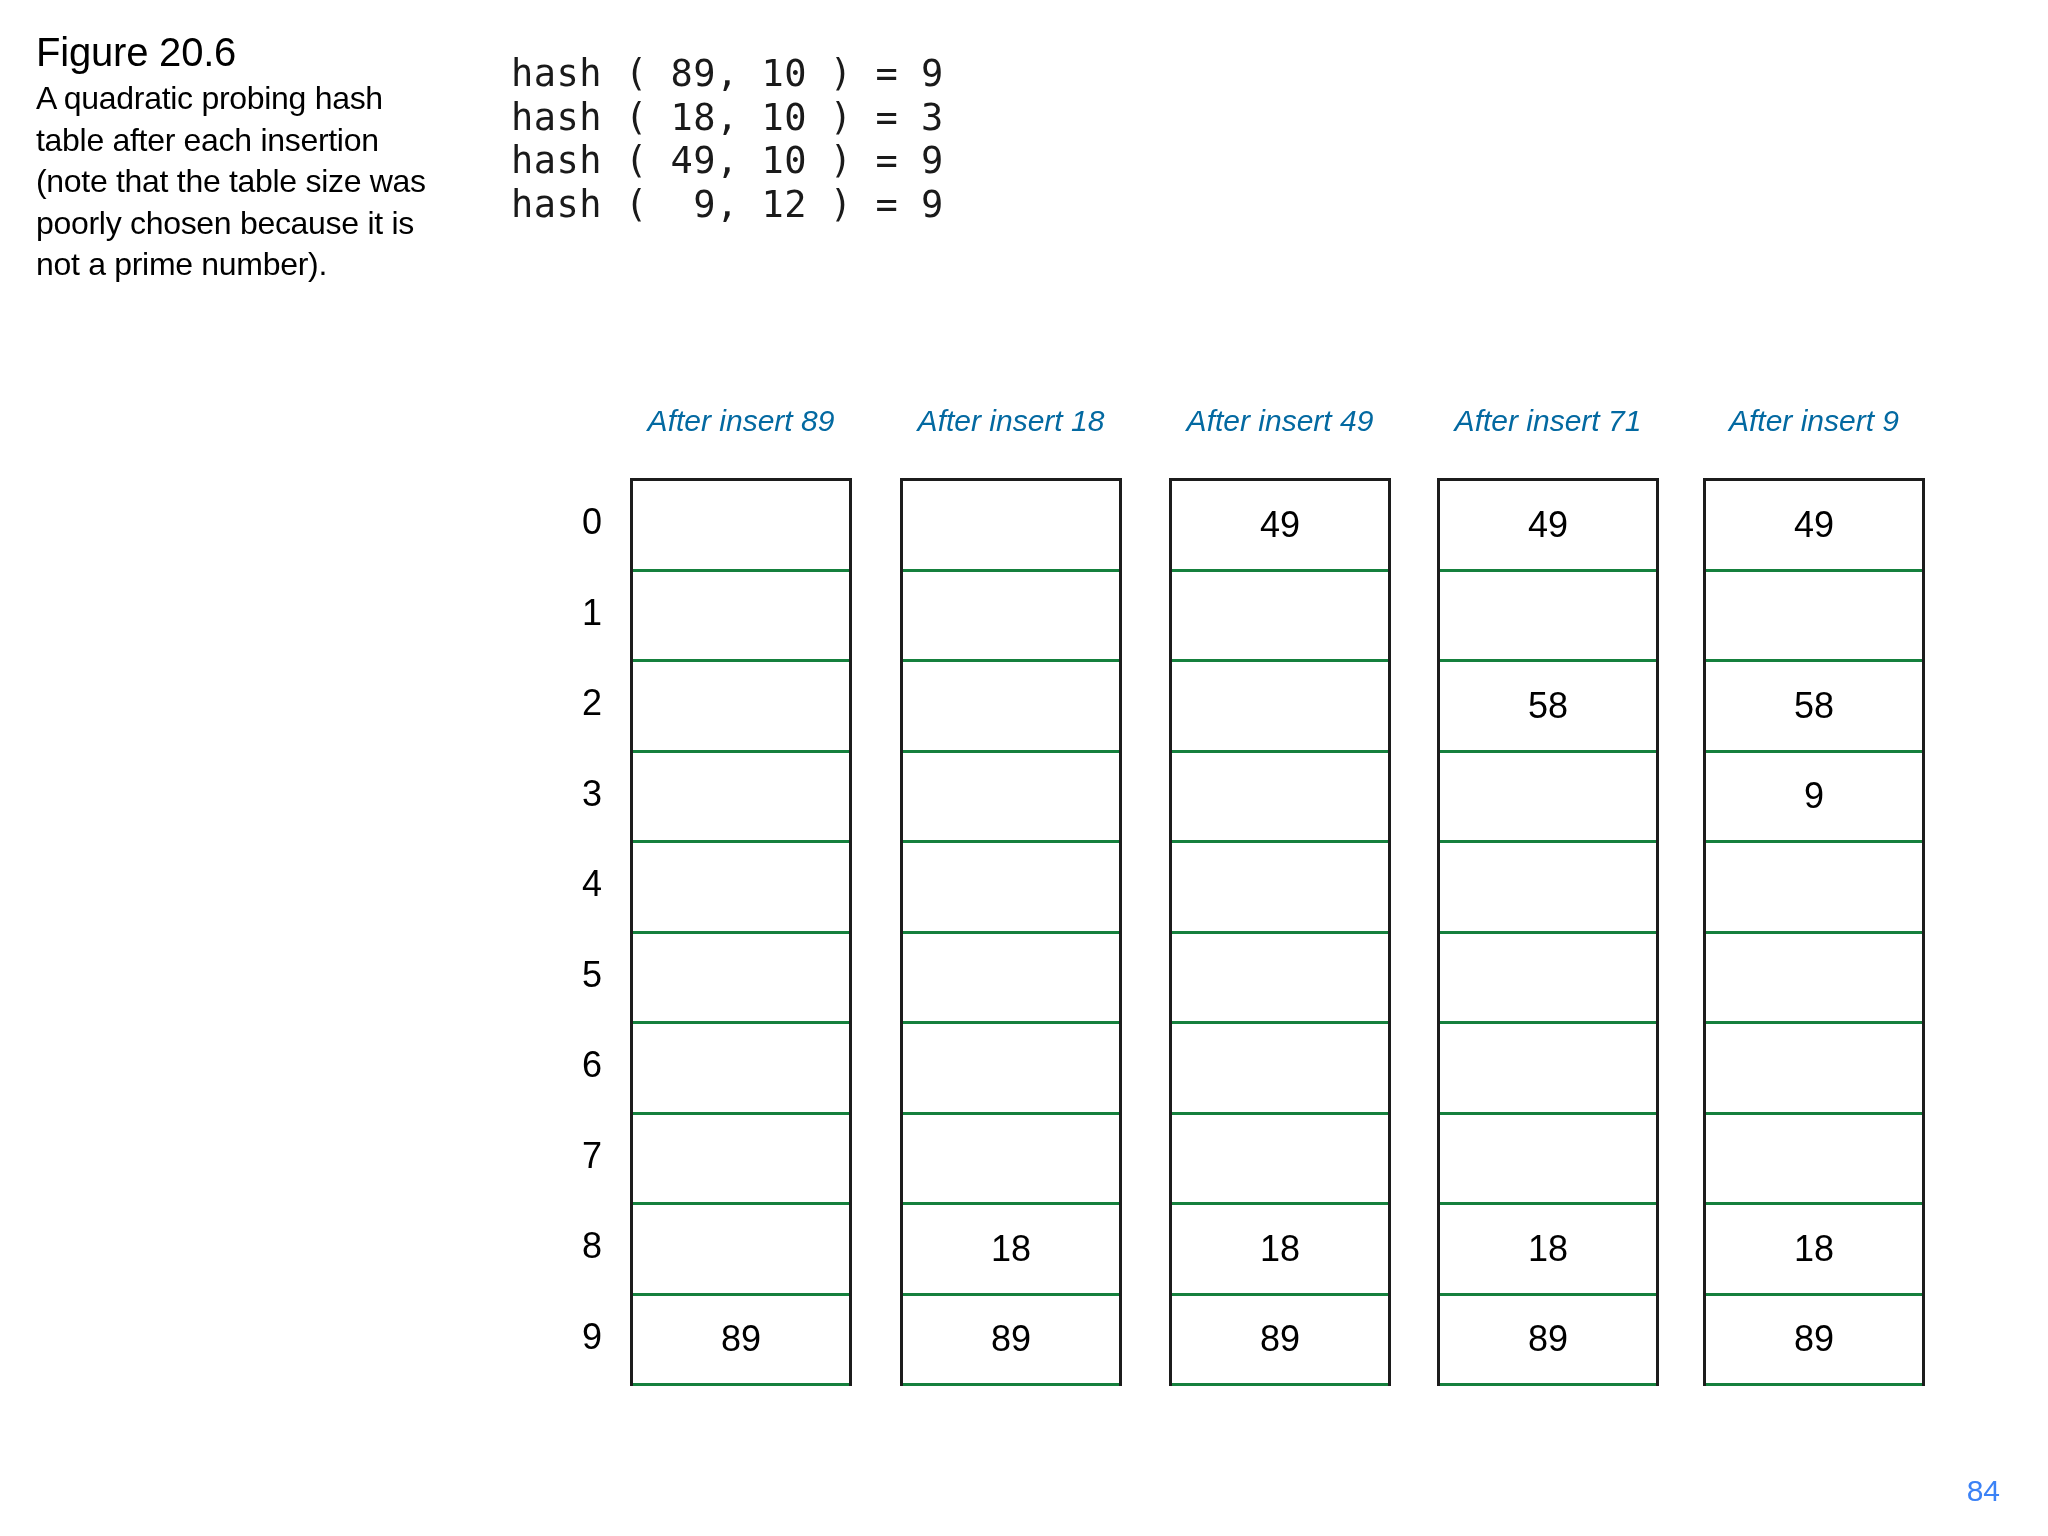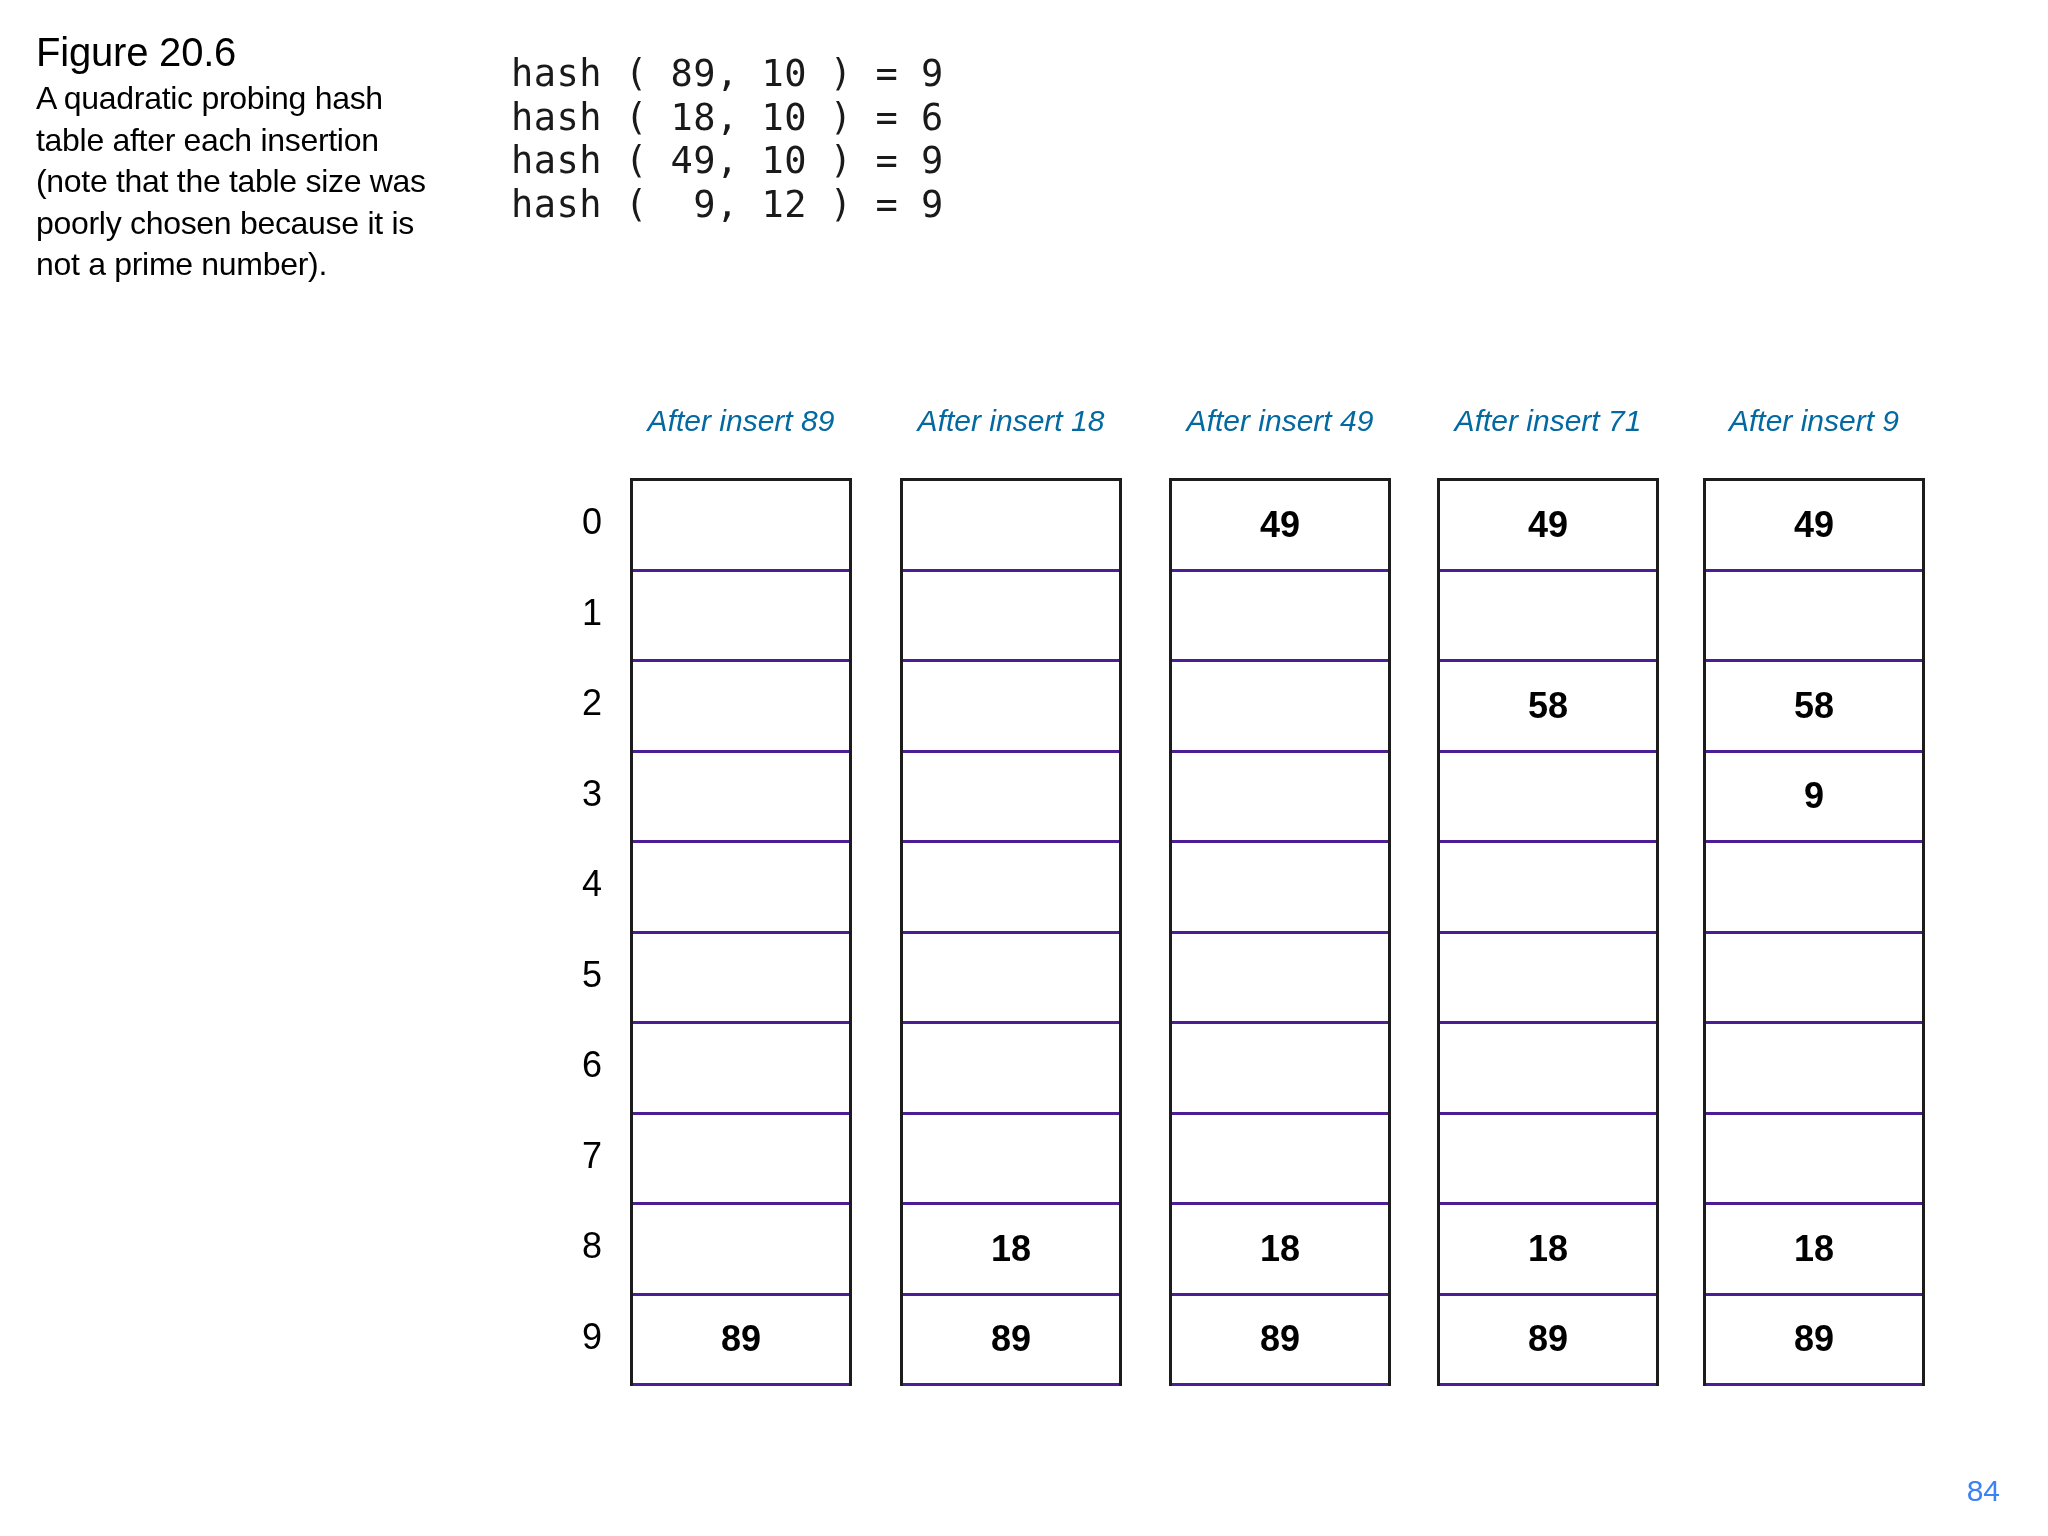--- a/index.html
+++ b/index.html
@@ -87,50 +87,49 @@
     top: 478px;
     width: 222px;
     border-left: 3px solid #1c1c1c;
     border-right: 3px solid #1c1c1c;
     border-top: 3px solid #1c1c1c;
     box-sizing: border-box;
   }
   .cell {
     height: 90.5px;
     box-sizing: border-box;
-    border-bottom: 3px solid #4c1d95;
+    border-bottom: 3px solid #15803d;
     display: flex;
     align-items: center;
     justify-content: center;
     font-family: "Liberation Sans", sans-serif;
     font-size: 36px;
     color: #000;
     background: #ffffff;
-    font-weight: bold;
   }
 
   
   #page-number {
     position: absolute;
     right: 48px;
     bottom: 28px;
     font-family: "Liberation Sans", sans-serif;
     font-size: 30px;
     color: #3b82f6;
   }
 </style>
 </head>
 <body>
 
 <div id="caption-block">
   <div id="caption-title">Figure 20.6</div>
   <div id="caption-body">A quadratic probing hash table after each insertion (note that the table size was poorly chosen because it is not a prime number).</div>
 </div>
 
-<div id="hash-block"><div class="hash-line">hash ( 89, 10 ) = 9</div><div class="hash-line">hash ( 18, 10 ) = 6</div><div class="hash-line">hash ( 49, 10 ) = 9</div><div class="hash-line">hash (  9, 12 ) = 9</div></div>
+<div id="hash-block"><div class="hash-line">hash ( 89, 10 ) = 9</div><div class="hash-line">hash ( 18, 10 ) = 3</div><div class="hash-line">hash ( 49, 10 ) = 9</div><div class="hash-line">hash (  9, 12 ) = 9</div></div>
 
 <div id="figure-area">
   <div id="col-headers">
       <div class="col-header" style="left: 741px;">After insert 89</div>
       <div class="col-header" style="left: 1011px;">After insert 18</div>
       <div class="col-header" style="left: 1280px;">After insert 49</div>
       <div class="col-header" style="left: 1548px;">After insert 71</div>
       <div class="col-header" style="left: 1814px;">After insert 9</div>
     </div>
   <div id="row-labels">

